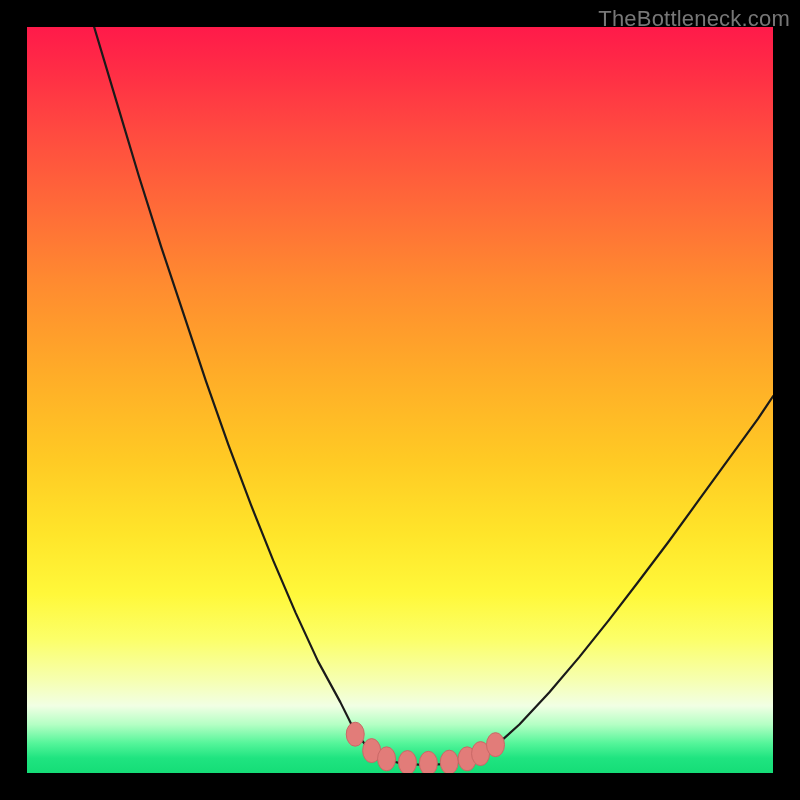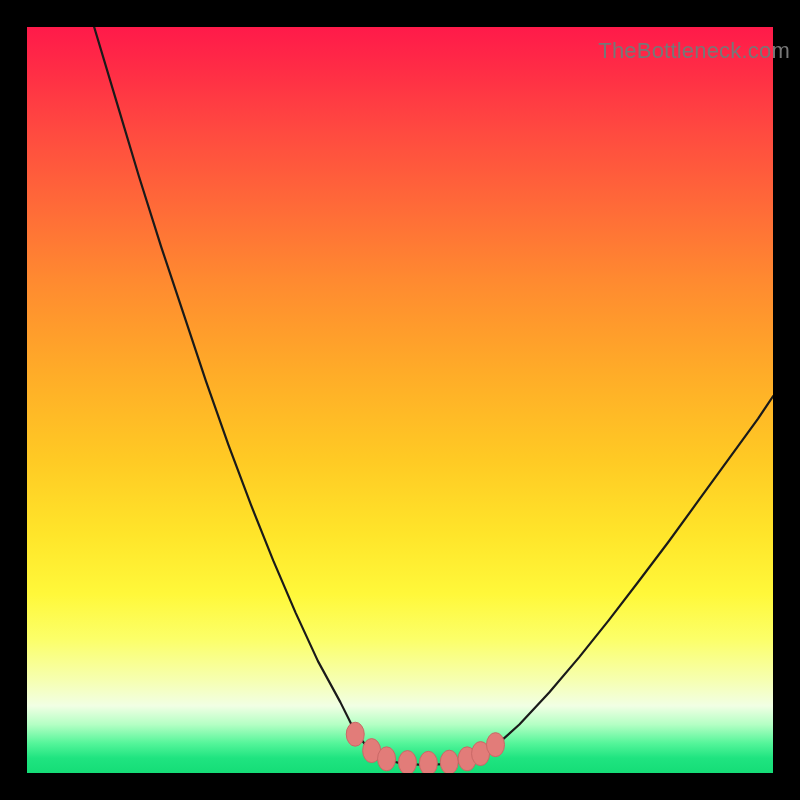--- a/index.html
+++ b/index.html
@@ -49,21 +49,20 @@
   }
   .watermark {
     position: absolute;
     top: 6px;
     right: 10px;
     color: #777;
     font-size: 22px;
     letter-spacing: 0.2px;
     font-weight: 400;
     user-select: none;
-    margin-top: 32px;
   }
 </style>
 </head>
 <body>
 
 <div class="frame">
   <div class="gradient"></div>
   <svg class="curve-svg" viewBox="0 0 746 746">
     <path id="curve-path" fill="none" stroke-width="2.2" stroke-linecap="round" stroke-linejoin="round" d="M 67.14 0.00 L 89.52 74.60 L 111.90 149.20 L 134.28 220.07 L 156.66 287.21 L 179.04 354.35 L 201.42 417.76 L 223.80 477.44 L 246.18 533.39 L 268.56 585.61 L 290.94 634.10 L 313.32 675.13 L 328.24 704.97 L 343.16 723.62 L 354.35 731.08 L 354.35 731.08 L 373.00 736.30 L 395.38 737.79 L 417.76 737.05 L 440.14 734.06 L 451.33 729.59 L 451.33 729.59 L 469.98 717.65 L 492.36 697.51 L 522.20 665.43 L 552.04 630.37 L 581.88 593.07 L 611.72 554.28 L 641.56 514.74 L 671.40 473.71 L 701.24 432.68 L 731.08 391.65 L 746.00 369.27" stroke="#1a1a1a"></path>
     <g id="marker-group">

